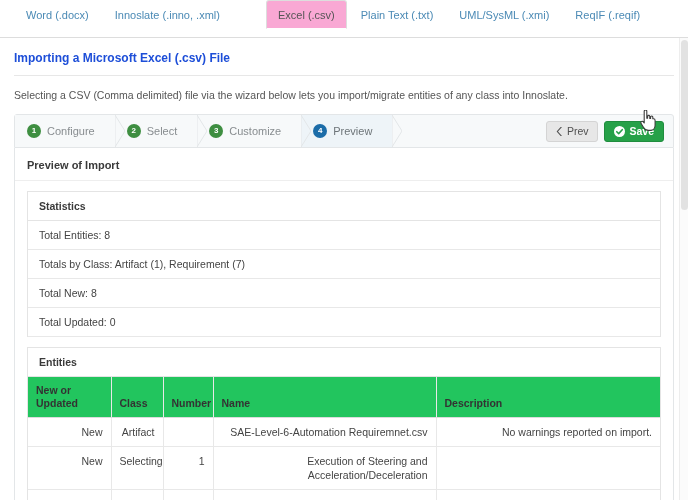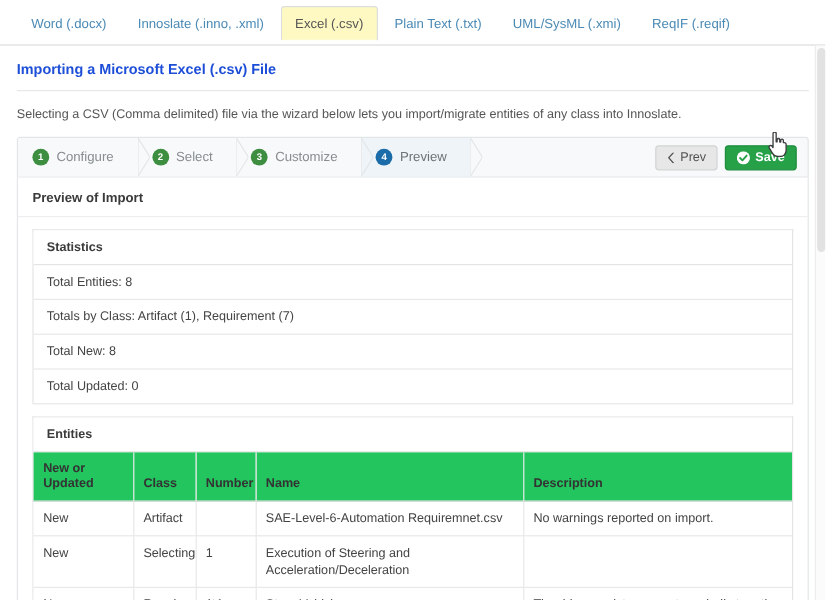--- a/index.html
+++ b/index.html
@@ -20,21 +20,21 @@
     background: #ffffff;
     overflow: hidden;
   }
 
   
   .tabbar {
     position: relative;
     height: 38px;
     padding: 0 0 0 14px;
     display: flex;
-    align-items: center;
+    align-items: flex-start;
     background: #ffffff;
   }
   .tabbar::after {
     content: "";
     position: absolute;
     left: 0; right: 0; bottom: 0;
     height: 1px;
     background: #dddddd;
   }
   .tab {
@@ -47,24 +47,25 @@
     line-height: 14px;
     border: 1px solid transparent;
     border-bottom: none;
     border-radius: 3px 3px 0 0;
     white-space: nowrap;
     cursor: pointer;
     background: transparent;
   }
   .tab.active {
     color: #555555;
-    background: #fef9c3;
+    background: #f9a8d4;
     border-color: #dddddd;
     border-bottom: 1px solid #ffffff;
     margin-bottom: -1px;
+    margin-left: 32px;
   }
 
   
   .page-head {
     position: relative;
     padding: 12px 14px 10px 14px;
   }
   .page-head::after {
     content: "";
     position: absolute;
@@ -241,20 +242,21 @@
     background: #22c55e;
   }
   table.ent td {
     vertical-align: top;
     color: #444444;
     padding: 7px 8px 7px 8px;
     border-right: 1px solid #e8e8e8;
     border-bottom: 1px solid #e8e8e8;
     line-height: 14px;
     background: #ffffff;
+    text-align: right;
   }
   table.ent th:last-child, table.ent td:last-child { border-right: none; }
   .col-nu   { width: 83px; }
   .col-cl   { width: 52px; }
   .col-num  { width: 50px; }
   .col-name { width: 223px; }
   .col-desc { width: auto; }
 
   
   .scroll-track {

